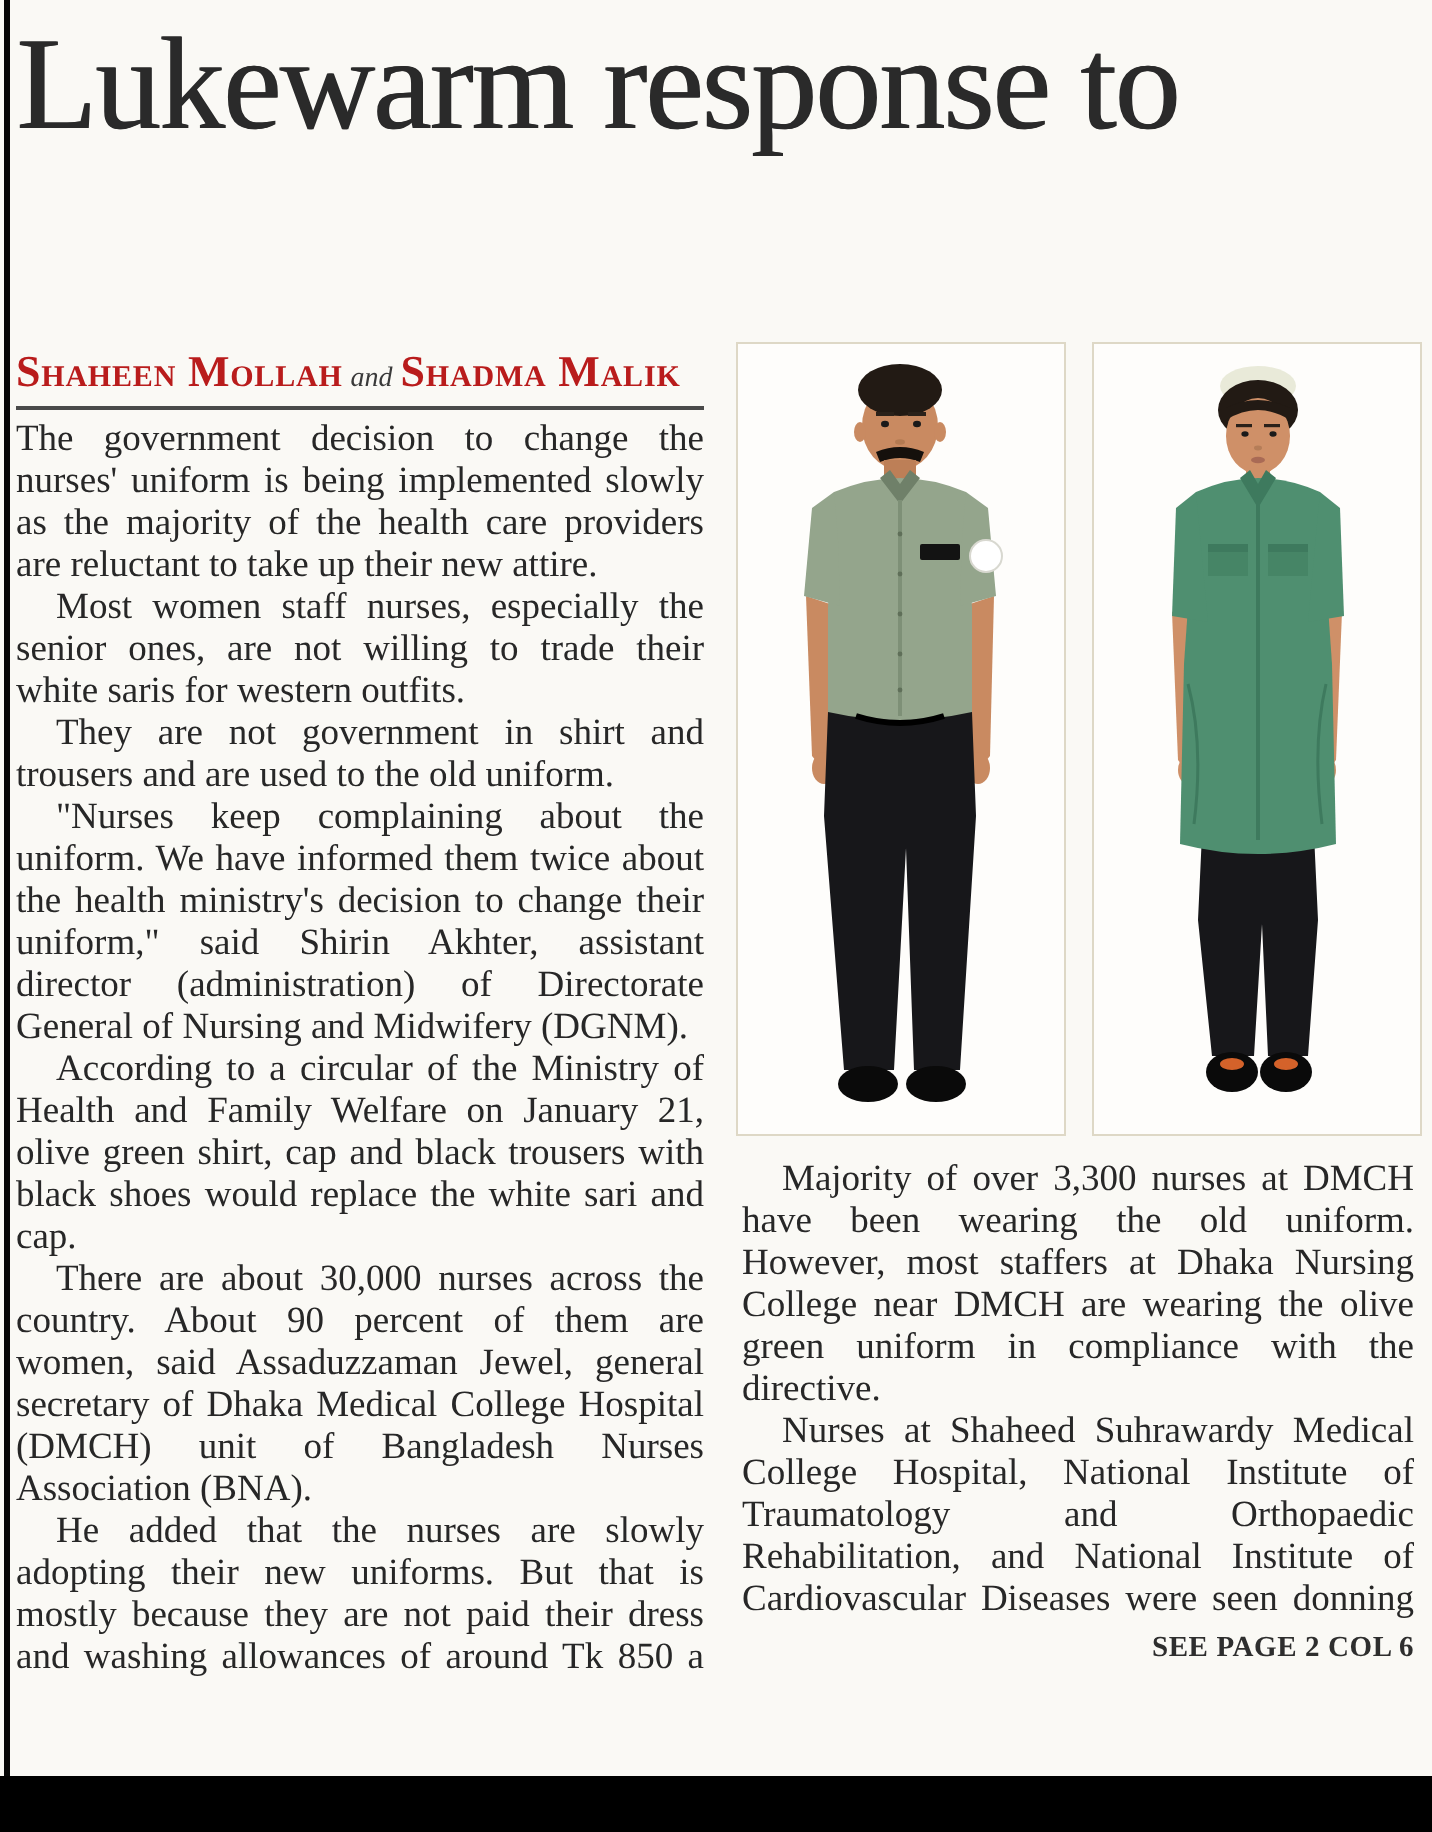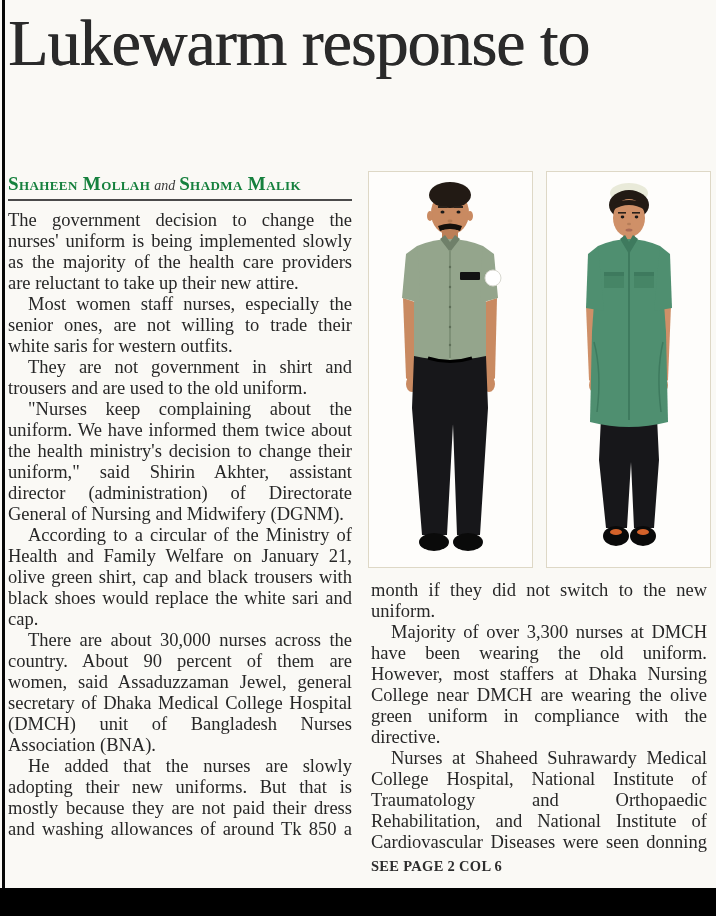--- a/index.html
+++ b/index.html
@@ -11,31 +11,31 @@
   .bottom-bar { position:absolute; left:0; top:888px; width:716px; height:28px; background:#000; }
 
   .headline {
     position:absolute; left:8px; top:0; width:706px; margin:0; padding-top:2px;
     font-size:66px; line-height:81px; font-weight:normal; color:#2a2a2a;
     letter-spacing:-1px; text-shadow:0.6px 0 0 currentColor; white-space:nowrap;
   }
   .hl-line { display:block; }
 
   .byline { position:absolute; left:8px; top:173px; width:344px; }
-  .byline-names { font-variant:small-caps; font-weight:bold; font-size:19px; letter-spacing:0.4px; color:#15803d; }
+  .byline-names { font-variant:small-caps; font-weight:bold; font-size:22px; letter-spacing:0.4px; color:#b91c1c; }
   .byline-conj { font-style:italic; font-size:14px; color:#3a3a3a; }
   .byline-rule { margin-top:4px; height:2px; background:#4a4a4a; }
 
   .col { position:absolute; text-align:justify; font-size:18.5px; line-height:21px; color:#272727; }
   .col p { margin:0; text-indent:20px; hyphens:none; }
   .col p.noindent { text-indent:0; }
   .col p.runover { text-align-last:justify; }
   .col1 { left:8px; top:210px; width:344px; height:680px; overflow:hidden; }
   .col2 { left:371px; top:580px; width:336px; height:306px; overflow:hidden; }
-  .see-page { font-weight:bold; font-size:14.5px; letter-spacing:0.3px; margin-top:3px; color:#2e2e2e; }
+  .see-page { text-align:right; font-weight:bold; font-size:14.5px; letter-spacing:0.3px; margin-top:3px; color:#2e2e2e; }
 
   .photo { position:absolute; top:171px; margin:0; border:1px solid #ded8c6; }
   .photo svg { display:block; }
   .photo-left  { left:368px; }
   .photo-right { left:546px; }
 </style>
 </head>
 <body>
 
 <div class="page">
@@ -141,21 +141,20 @@
       <path d="M116,170 Q109,200 114,240" stroke="#3e7a5e" stroke-width="1.5" fill="none"></path>
 
       <ellipse cx="69" cy="364" rx="13" ry="10" fill="#0a0a0a"></ellipse>
       <ellipse cx="96" cy="364" rx="13" ry="10" fill="#0a0a0a"></ellipse>
       <ellipse cx="69" cy="360" rx="6" ry="3" fill="#d4622a"></ellipse>
       <ellipse cx="96" cy="360" rx="6" ry="3" fill="#d4622a"></ellipse>
     </svg>
   </figure>
 
   <div class="col col2">
-    <p class="noindent">month if they did not switch to the new uniform.</p>
     <p>Majority of over 3,300 nurses at DMCH have been wearing the old uniform. However, most staffers at Dhaka Nursing College near DMCH are wearing the olive green uniform in compliance with the directive.</p>
     <p class="runover">Nurses at Shaheed Suhrawardy Medical College Hospital, National Institute of Traumatology and Orthopaedic Rehabilitation, and National Institute of Cardiovascular Diseases were seen donning</p>
     <div class="see-page">SEE PAGE 2 COL 6</div>
   </div>
 
   <div class="bottom-bar"></div>
 
 </div>
 
 </body></html>

